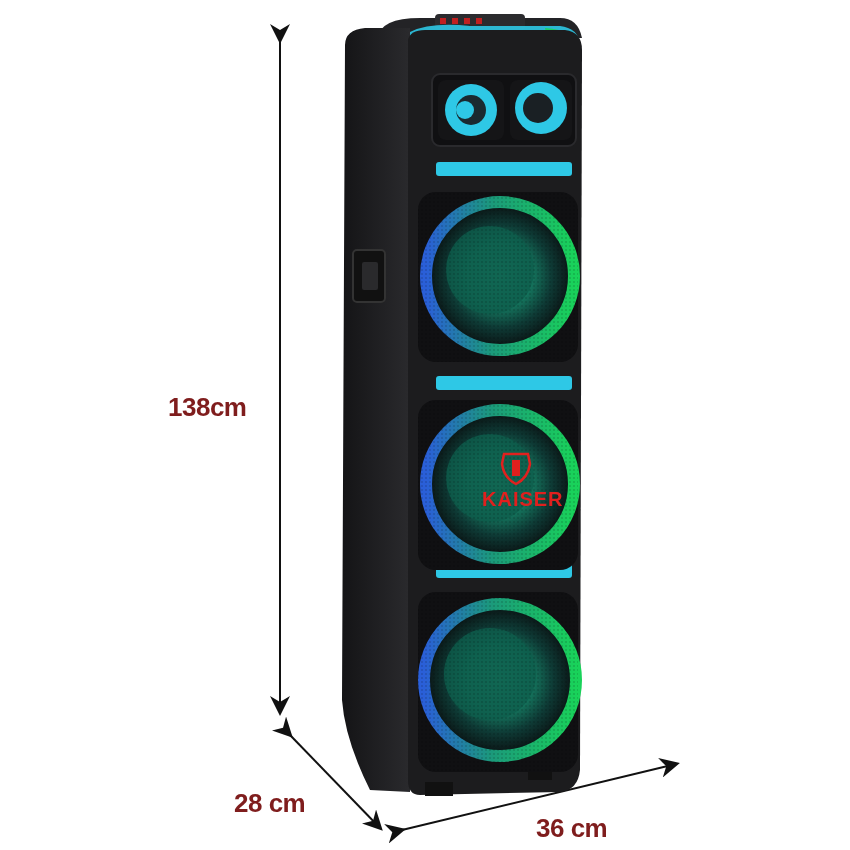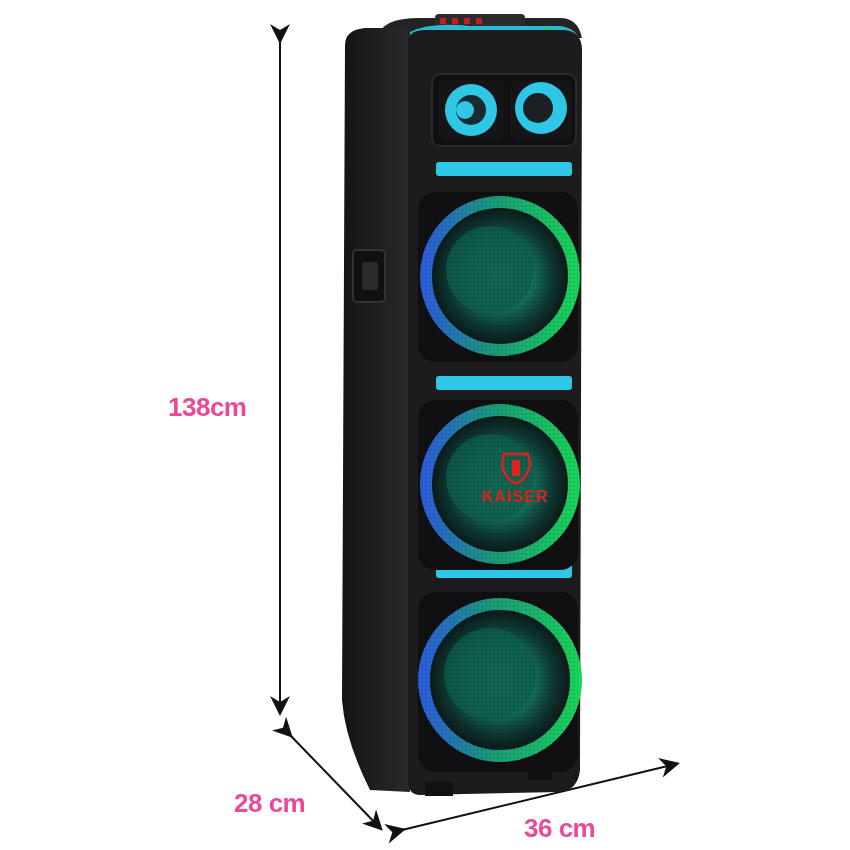--- a/index.html
+++ b/index.html
@@ -1,17 +1,17 @@
 <!DOCTYPE html>
 <html><head>
 <meta charset="utf-8">
 <style>
   html,body{margin:0;padding:0;background:#fff;}
   body{width:850px;height:850px;position:relative;overflow:hidden;font-family:"Liberation Sans",sans-serif;}
-  .label{position:absolute;font-weight:bold;color:#ec4899;font-size:26px;letter-spacing:-0.5px;}
+  .label{position:absolute;font-weight:bold;color:#7f1d1d;font-size:26px;letter-spacing:-0.5px;}
   svg{position:absolute;left:0;top:0;}
 </style>
 </head>
 <body>
 
 <svg width="850" height="850" viewBox="0 0 850 850">
   <defs>
     <radialGradient id="woofer" cx="50%" cy="50%" r="50%">
       <stop offset="0%" stop-color="#1f8a6e"></stop>
       <stop offset="45%" stop-color="#14705a"></stop>
@@ -105,17 +105,17 @@
       <rect x="418" y="592" width="160" height="180" rx="18" fill="url(#mesh)"></rect>
     </g>
 
     <g>
       <path d="M504,454 L528,454 L530,464 Q528,478 516,484 Q504,478 502,464 Z" fill="none" stroke="#e0201e" stroke-width="2.5"></path>
       <rect x="512" y="460" width="8" height="16" fill="#e0201e"></rect>
     </g>
   </g>
 </svg>
 
-<div class="label" style="left:482px;top:488px;font-size:16px;color:#e0201e;letter-spacing:1px;">KAISER</div>
+<div class="label" style="left:482px;top:488px;font-size:20px;color:#e0201e;letter-spacing:1px;">KAISER</div>
 
 <div class="label" style="left:168px;top:392px;">138cm</div>
 <div class="label" style="left:234px;top:788px;">28 cm</div>
-<div class="label" style="left:524px;top:813px;">36 cm</div>
+<div class="label" style="left:536px;top:813px;">36 cm</div>
 
 </body></html>

